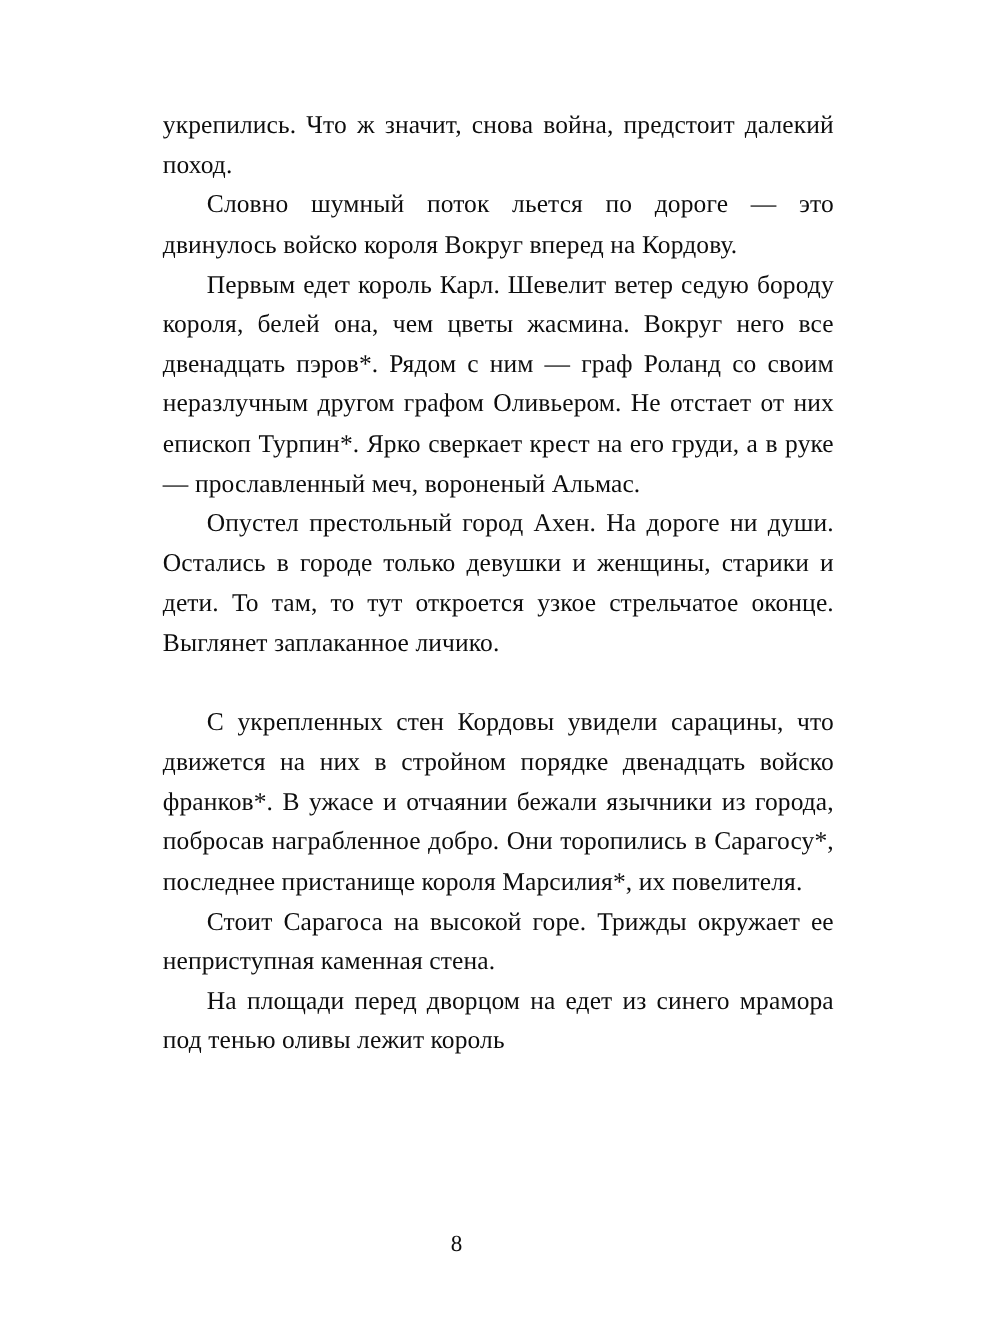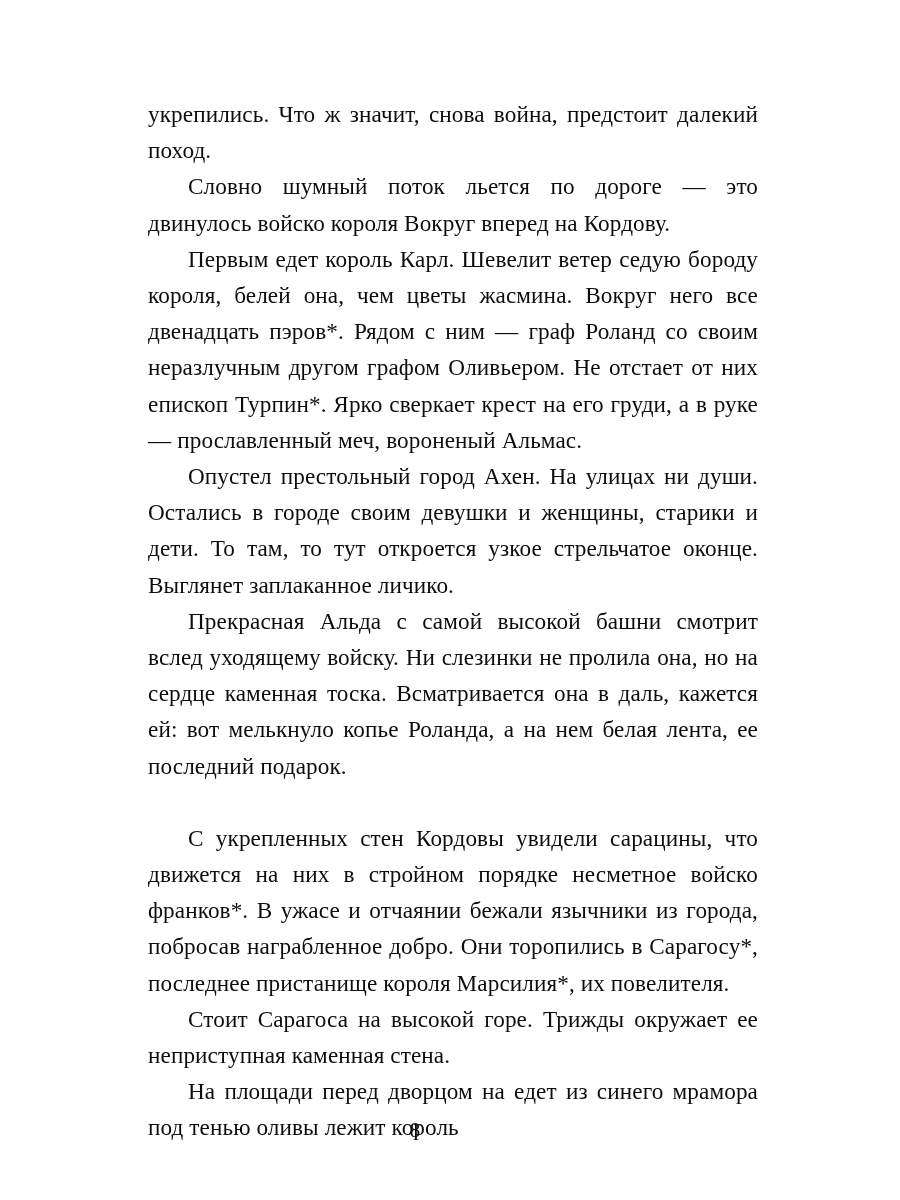--- a/index.html
+++ b/index.html
@@ -50,20 +50,19 @@
   }
 </style>
 </head>
 <body>
 
 <div class="page">
   <div class="text-block">
     <p class="para no-indent">укрепились. Что ж значит, снова война, предстоит далекий поход.</p>
     <p class="para">Словно шумный поток льется по дороге — это двинулось войско короля Вокруг вперед на Кордову.</p>
     <p class="para">Первым едет король Карл. Шевелит ветер седую бороду короля, белей она, чем цветы жасмина. Вокруг него все двенадцать пэров*. Рядом с ним — граф Роланд со своим неразлучным другом графом Оливьером. Не отстает от них епископ Турпин*. Ярко сверкает крест на его груди, а в руке — прославленный меч, вороненый Альмас.</p>
-    <p class="para">Опустел престольный город Ахен. На улицах ни души. Остались в городе своим девушки и женщины, старики и дети. То там, то тут откроется узкое стрельчатое оконце. Выглянет заплаканное личико.</p>
-    <p class="para">Прекрасная Альда с самой высокой башни смотрит вслед уходящему войску. Ни слезинки не пролила она, но на сердце каменная тоска. Всматривается она в даль, кажется ей: вот мелькнуло копье Роланда, а на нем белая лента, ее последний подарок.</p>
-    <p class="para gap-before">С укрепленных стен Кордовы увидели сарацины, что движется на них в стройном порядке несметное войско франков*. В ужасе и отчаянии бежали язычники из города, побросав награбленное добро. Они торопились в Сарагосу*, последнее пристанище короля Марсилия*, их повелителя.</p>
+    <p class="para">Опустел престольный город Ахен. На дороге ни души. Остались в городе только девушки и женщины, старики и дети. То там, то тут откроется узкое стрельчатое оконце. Выглянет заплаканное личико.</p>
+    <p class="para gap-before">С укрепленных стен Кордовы увидели сарацины, что движется на них в стройном порядке двенадцать войско франков*. В ужасе и отчаянии бежали язычники из города, побросав награбленное добро. Они торопились в Сарагосу*, последнее пристанище короля Марсилия*, их повелителя.</p>
     <p class="para">Стоит Сарагоса на высокой горе. Трижды окружает ее неприступная каменная стена.</p>
     <p class="para">На площади перед дворцом на едет из синего мрамора под тенью оливы лежит король</p>
   </div>
   <div class="page-number">8</div>
 </div>
 
 </body></html>

